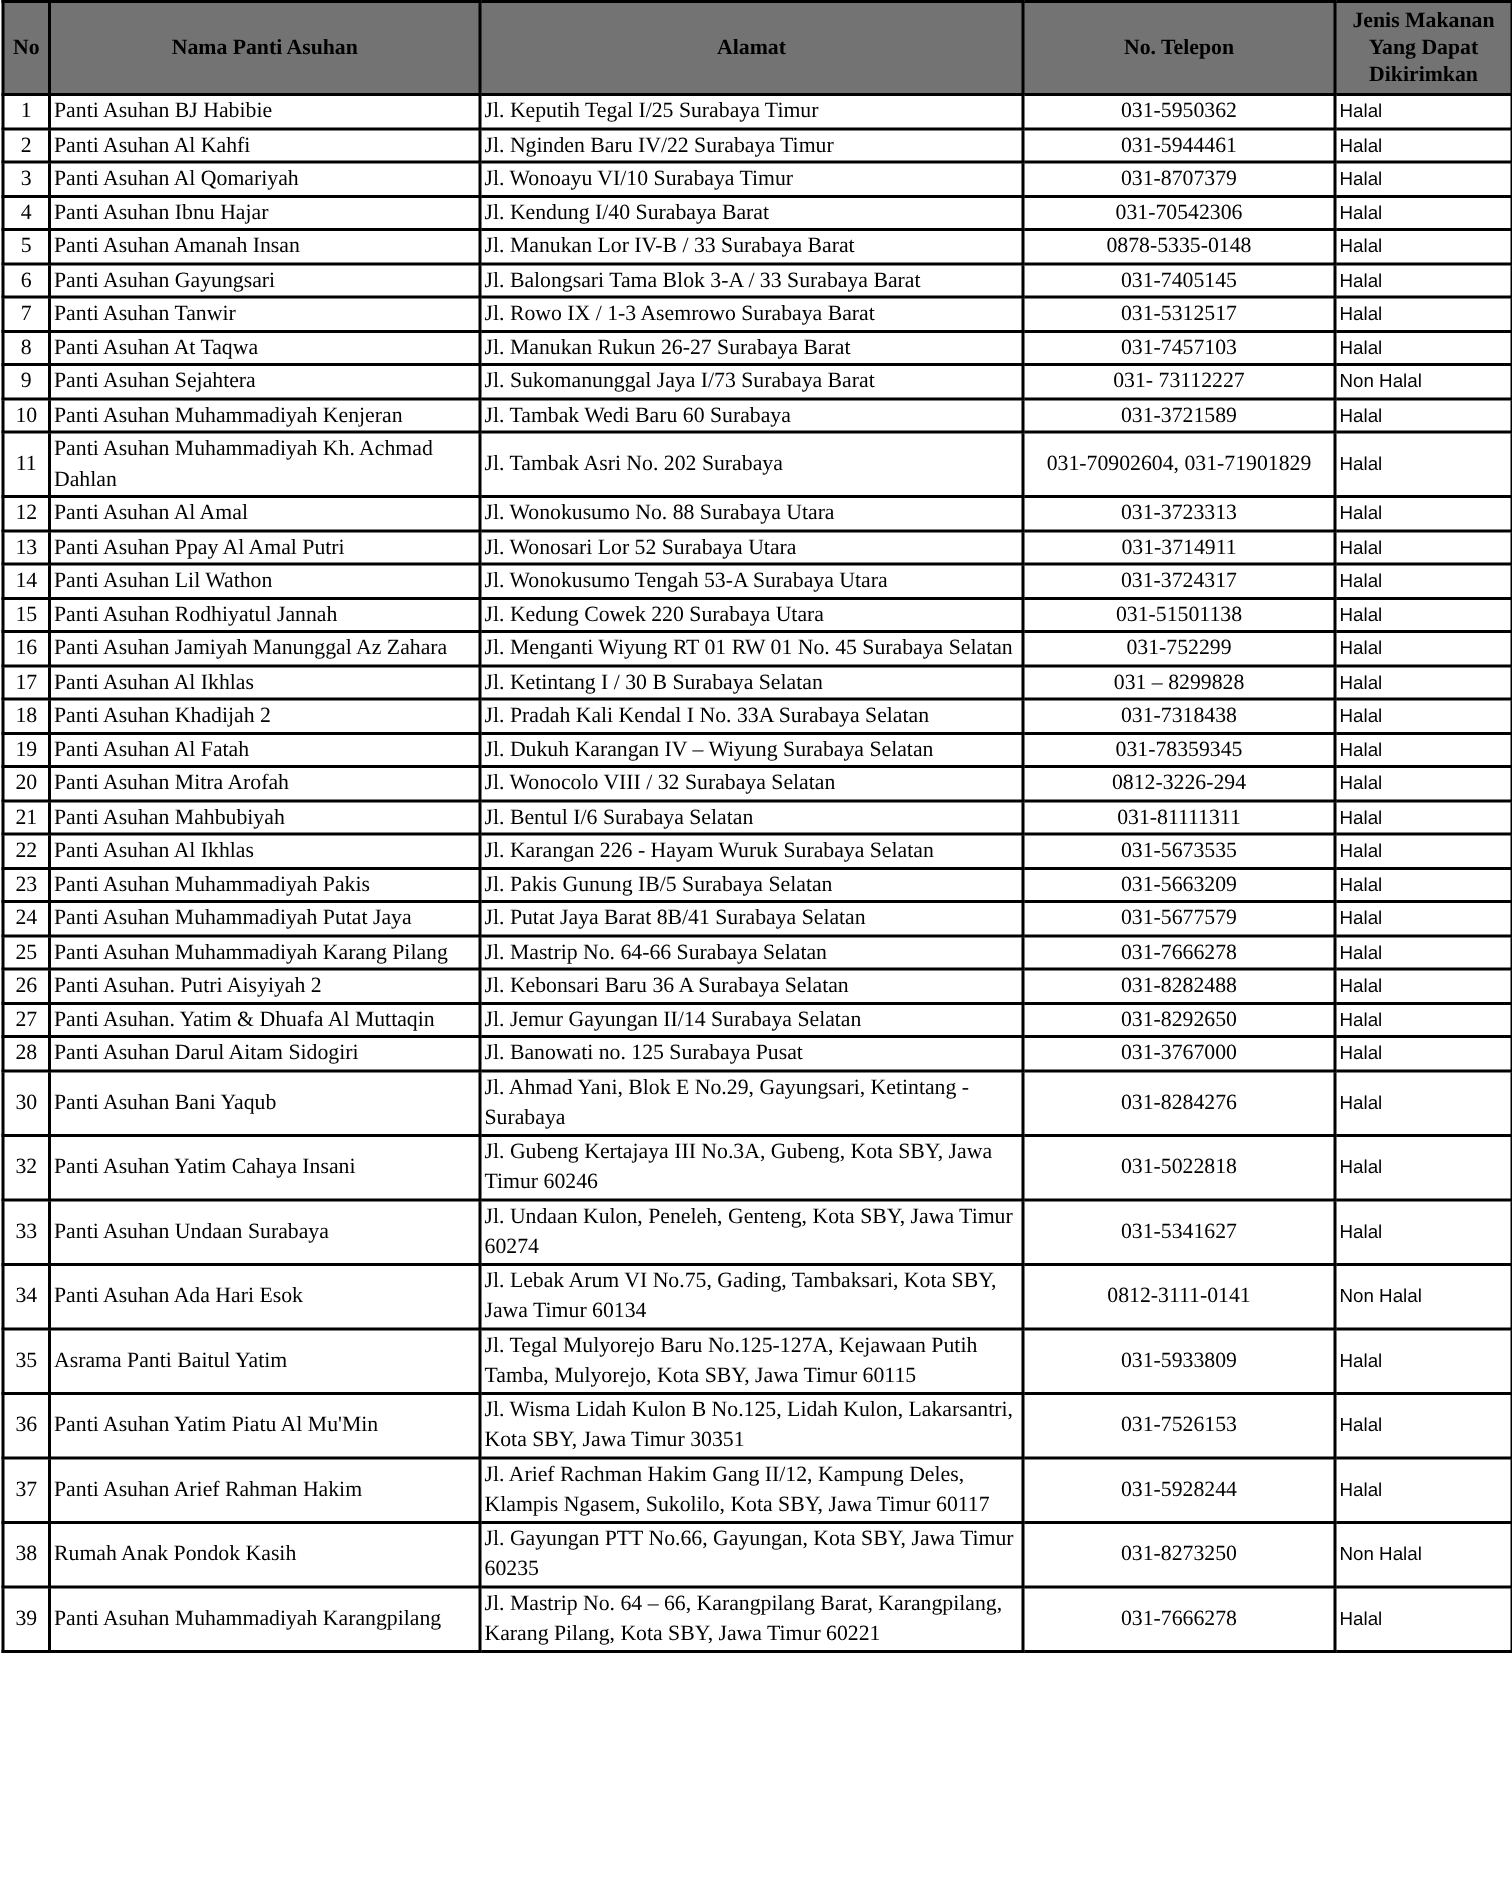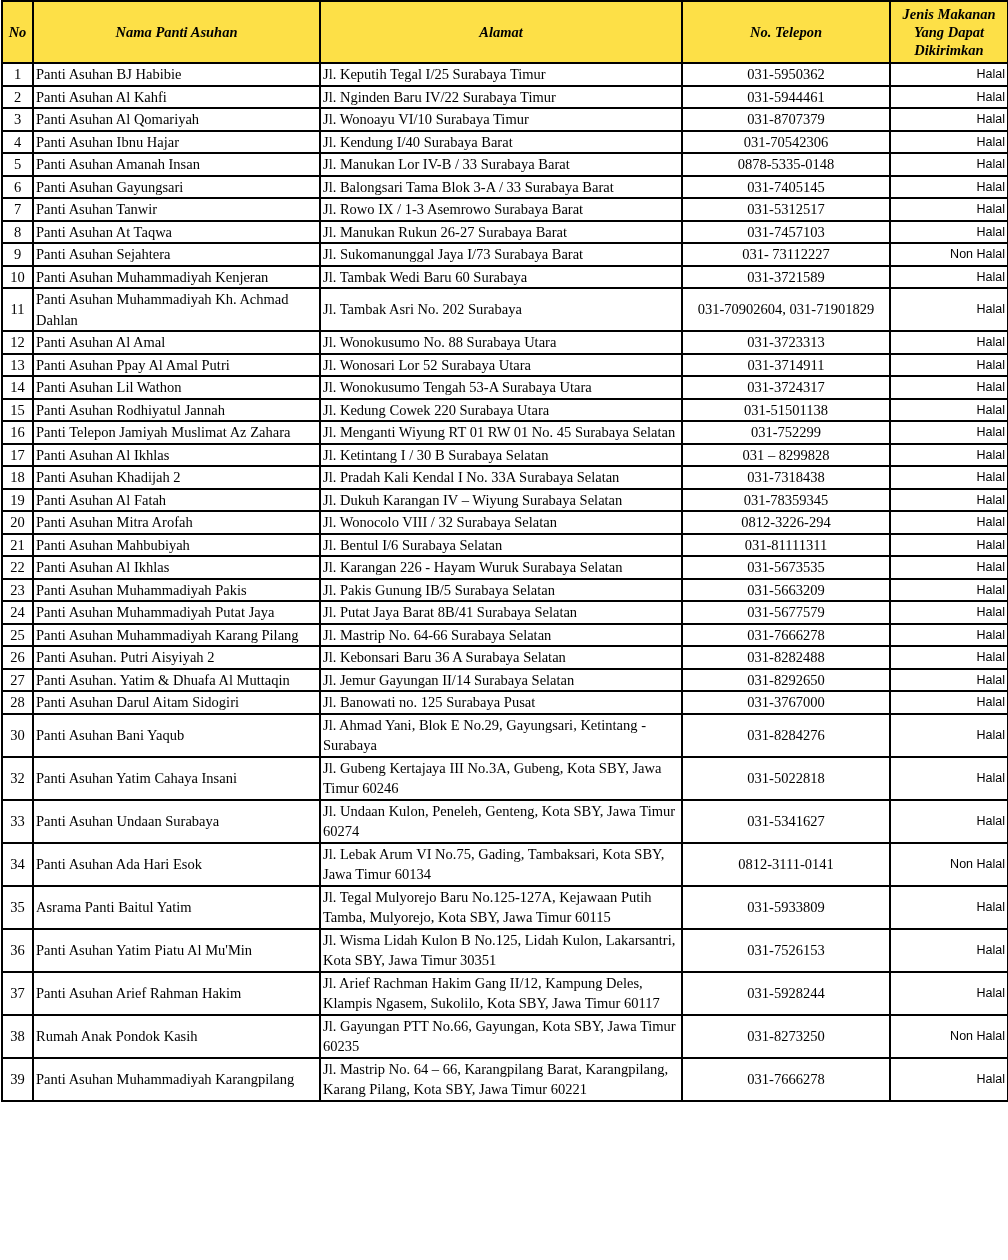--- a/index.html
+++ b/index.html
@@ -18,33 +18,32 @@
   col.c-alamat { width: 362px; }
   col.c-telp { width: 208px; }
   col.c-jenis { width: 118px; }
   th, td {
     border: 2px solid #000;
     padding: 0 2px;
     line-height: 20.5px;
     vertical-align: middle;
   }
   thead th {
-    background: #fde047;
+    background: #737373;
     font-weight: bold;
     font-size: 14.5px;
     text-align: center;
     height: 60px;
     line-height: 18px;
-    font-style: italic;
   }
   td.no { text-align: center; }
   td.nama, td.alamat { text-align: left; }
   td.telp { text-align: center; margin-left: 28px; }
   td.jenis {
-    text-align: right;
+    text-align: left;
     font-family: "Liberation Sans", sans-serif;
     font-size: 12.5px;
   }
 </style>
 </head>
 <body>
 
 <table>
   <colgroup>
     <col class="c-no">
@@ -163,21 +162,21 @@
       </tr>
       <tr>
         <td class="no">15</td>
         <td class="nama">Panti Asuhan Rodhiyatul Jannah</td>
         <td class="alamat">Jl. Kedung Cowek 220 Surabaya Utara</td>
         <td class="telp">031-51501138</td>
         <td class="jenis">Halal</td>
       </tr>
       <tr>
         <td class="no">16</td>
-        <td class="nama">Panti Telepon Jamiyah Muslimat Az Zahara</td>
+        <td class="nama">Panti Asuhan Jamiyah Manunggal Az Zahara</td>
         <td class="alamat">Jl. Menganti Wiyung RT 01 RW 01 No. 45 Surabaya Selatan</td>
         <td class="telp">031-752299</td>
         <td class="jenis">Halal</td>
       </tr>
       <tr>
         <td class="no">17</td>
         <td class="nama">Panti Asuhan Al Ikhlas</td>
         <td class="alamat">Jl. Ketintang I / 30 B Surabaya Selatan</td>
         <td class="telp">031 – 8299828</td>
         <td class="jenis">Halal</td>

